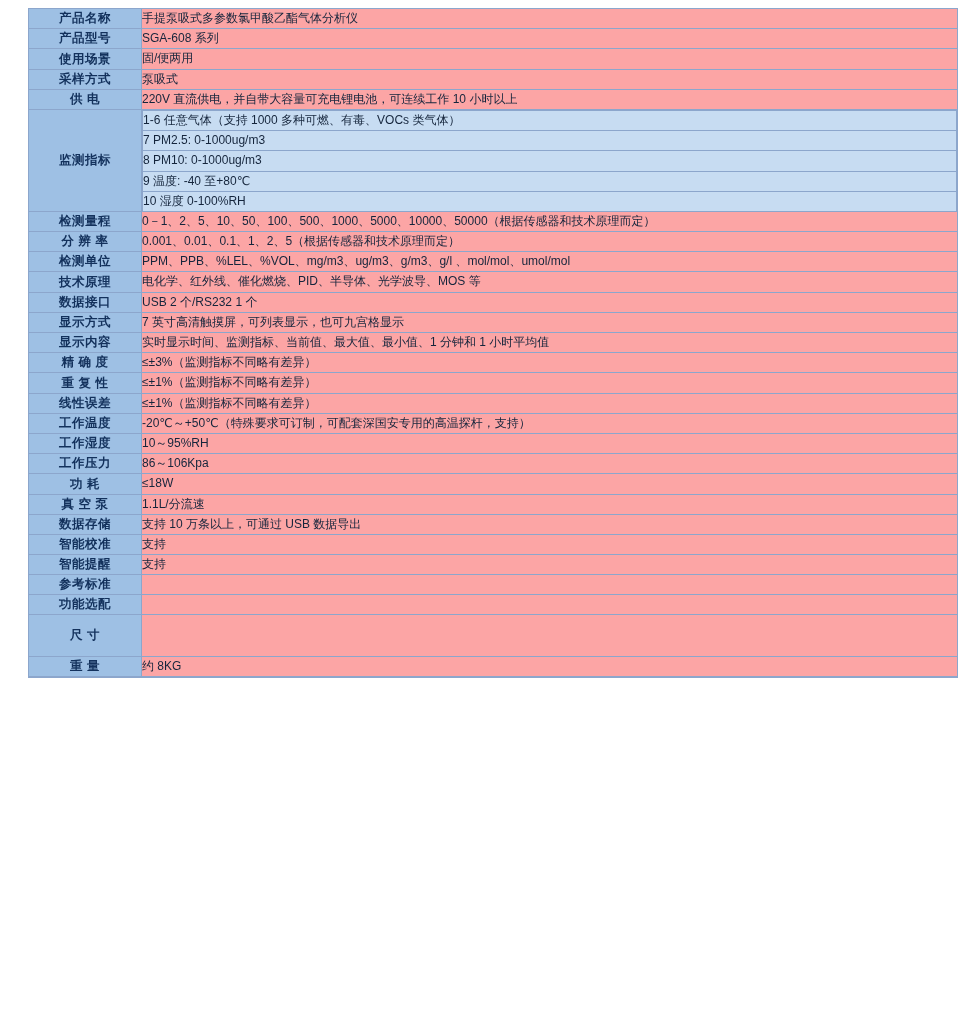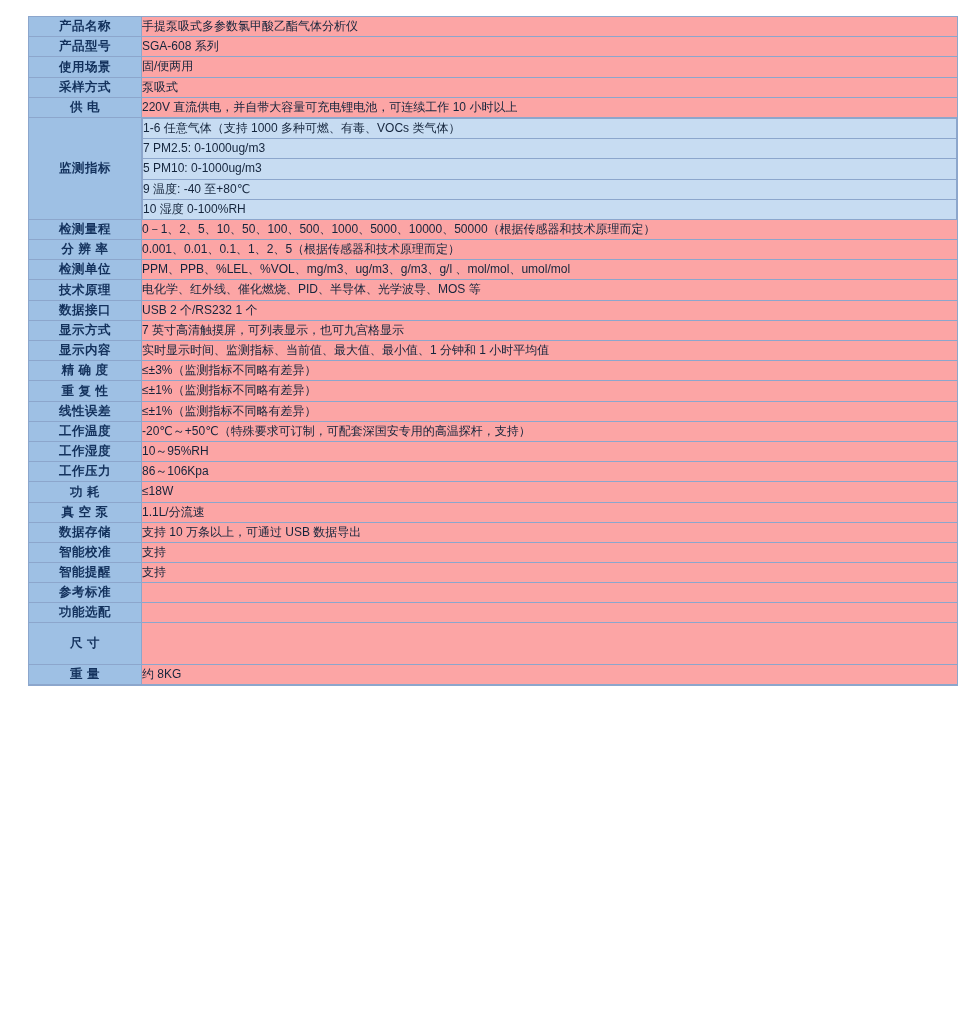--- a/index.html
+++ b/index.html
@@ -9,21 +9,21 @@
   }
   body {
     font-family: "Liberation Sans", "DejaVu Sans", sans-serif;
     font-size: 12px;
     color: #1b1b1b;
   }
   #spec-wrap {
     width: 968px;
     height: 982px;
     box-sizing: border-box;
-    padding: 16px 10px 4px 28px;
+    padding: 8px 10px 4px 28px;
     background: #ffffff;
   }
   table.spec {
     border-collapse: collapse;
     width: 930px;
     table-layout: fixed;
     border: 1px solid #8ca6cc;
   }
   table.spec td {
     border: 1px solid #8ca6cc;
@@ -114,21 +114,21 @@
         <td class="value" style="padding:0">
           <table class="nested">
             <tbody>
               <tr>
                   <td>1-6 任意气体（支持 1000 多种可燃、有毒、VOCs 类气体）</td>
                 </tr>
               <tr>
                   <td>7 PM2.5: 0-1000ug/m3</td>
                 </tr>
               <tr>
-                  <td>5 PM10: 0-1000ug/m3</td>
+                  <td>8 PM10: 0-1000ug/m3</td>
                 </tr>
               <tr>
                   <td>9 温度: -40 至+80℃</td>
                 </tr>
               <tr>
                   <td>10 湿度 0-100%RH</td>
                 </tr>
             </tbody>
           </table>
         </td>

